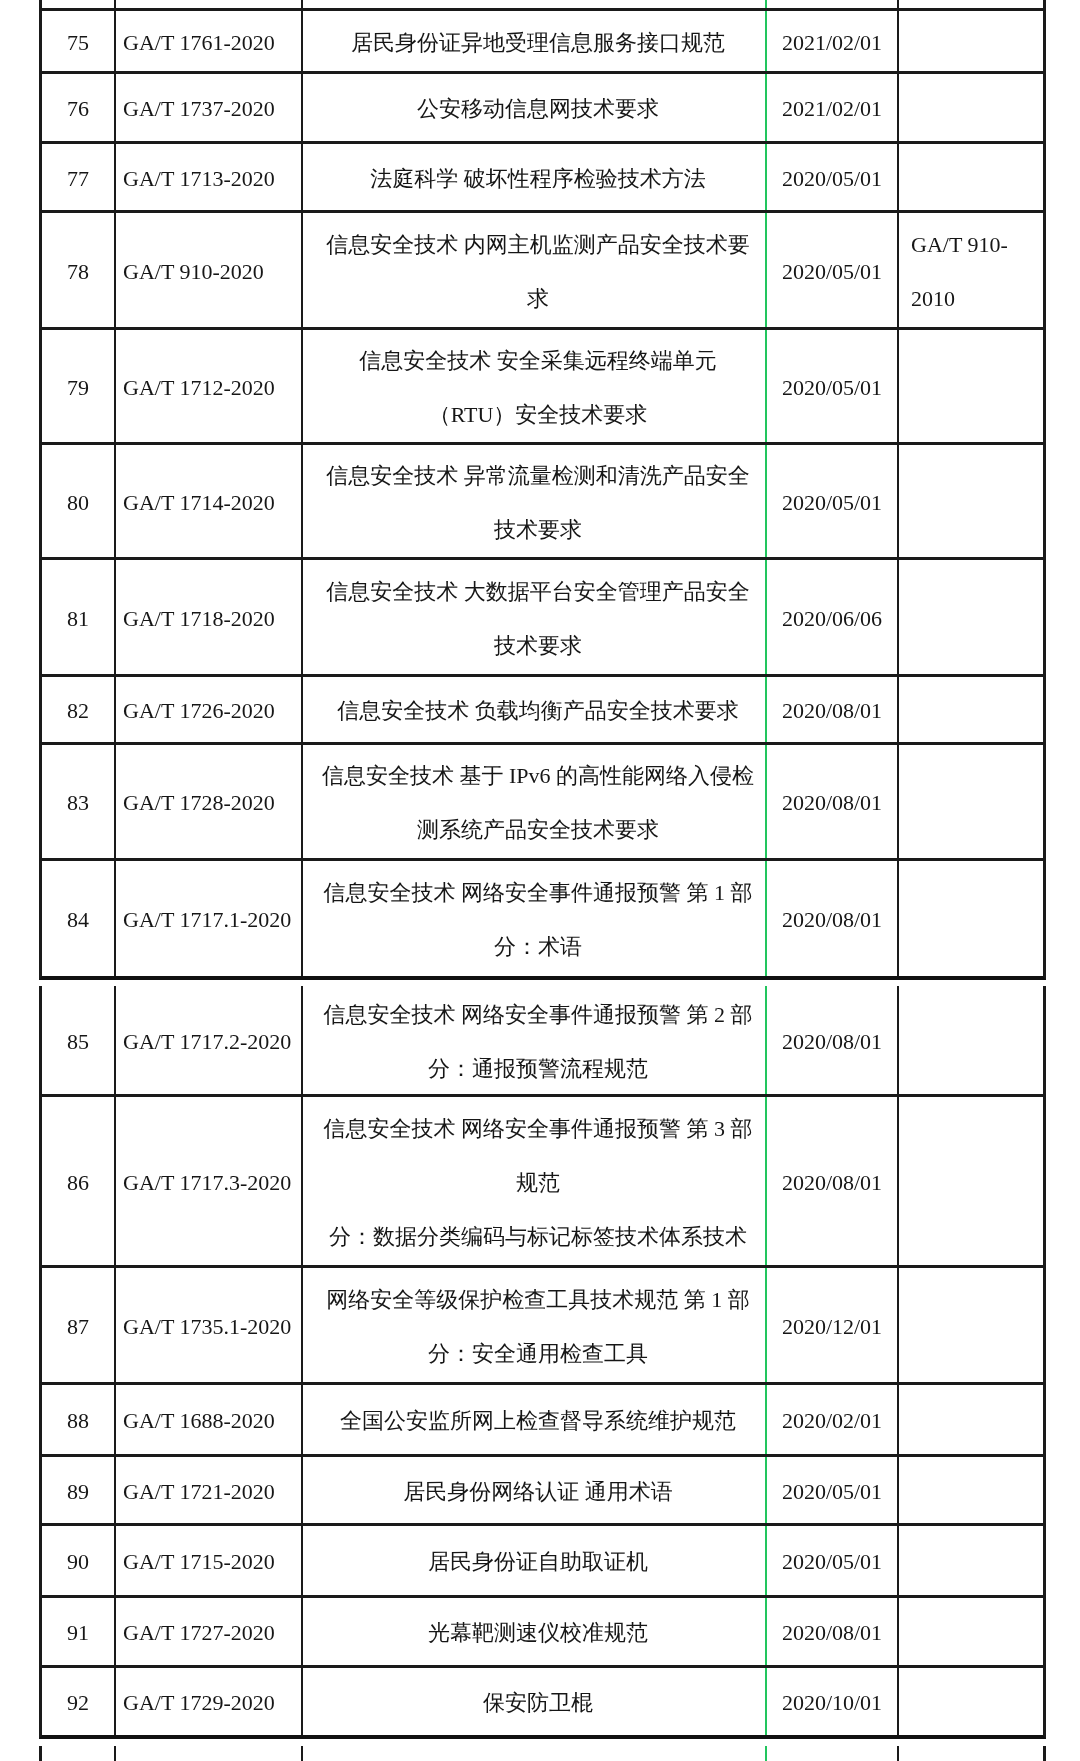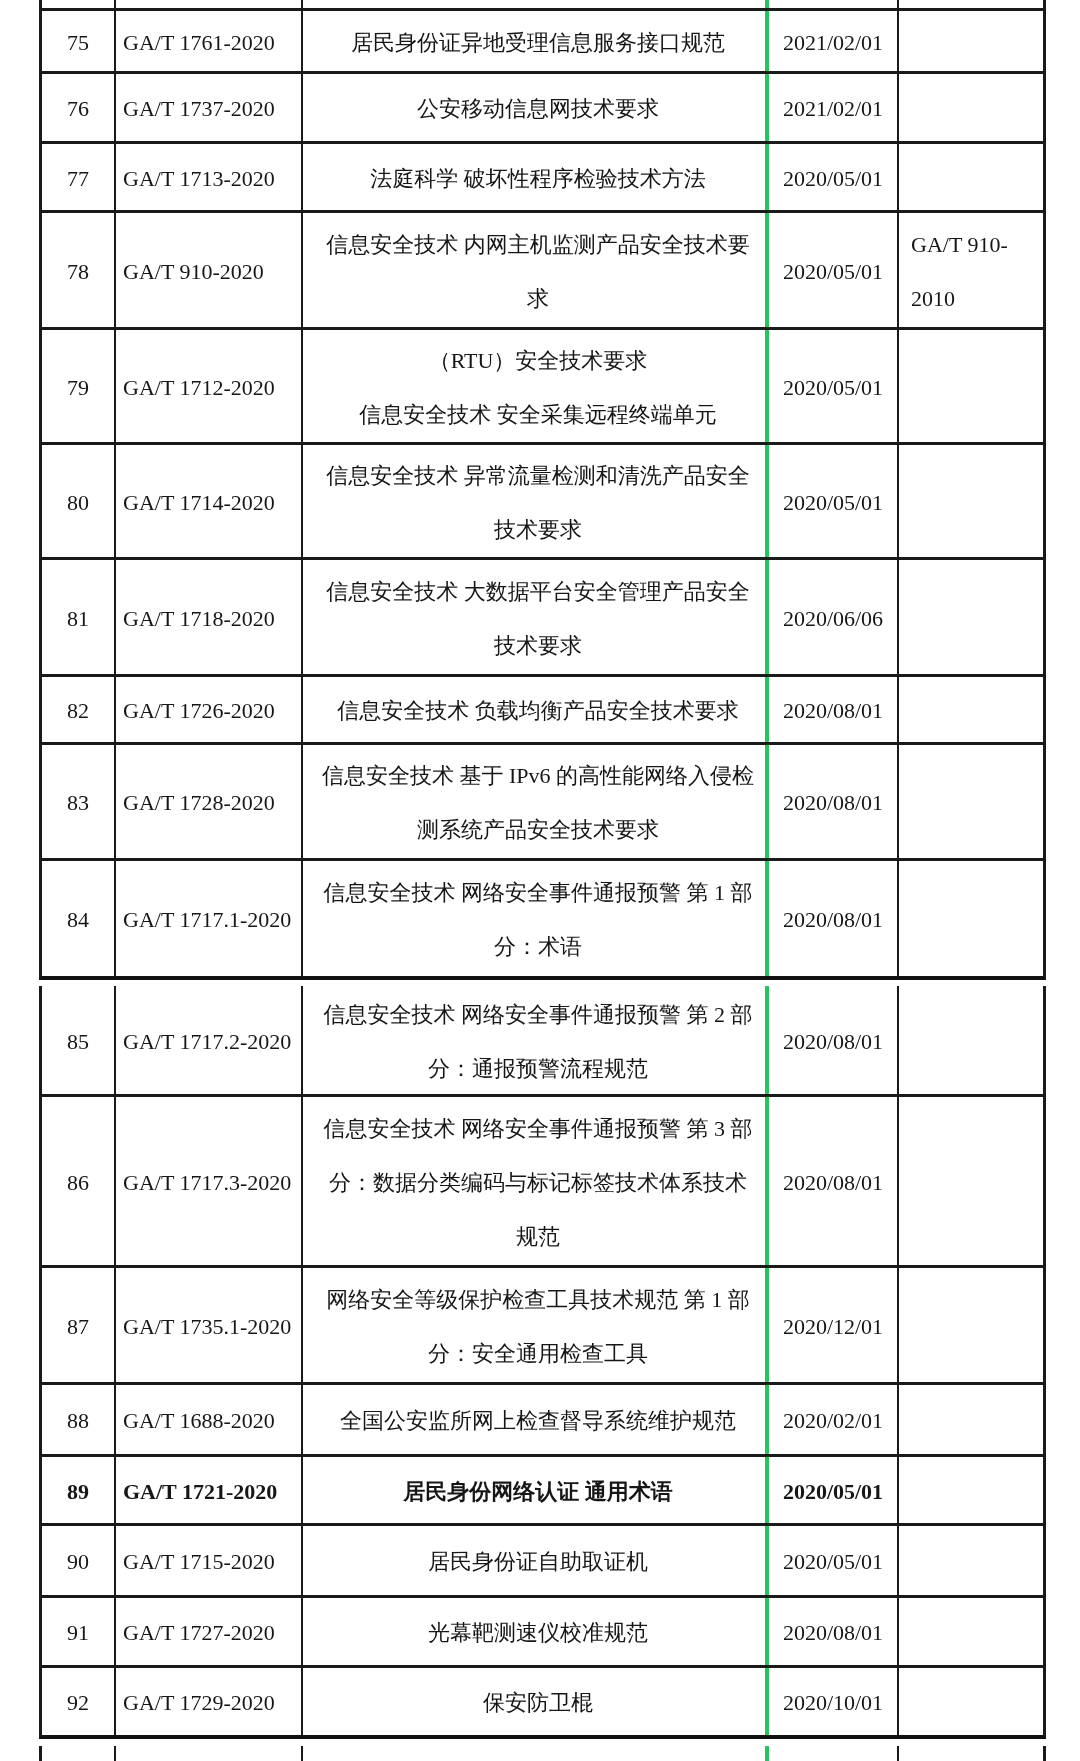--- a/index.html
+++ b/index.html
@@ -34,21 +34,21 @@
     box-sizing:border-box;
     display:flex;
     flex-direction:column;
     justify-content:center;
     padding-top:3px;
     overflow:hidden;
   }
   .c1{width:72px;align-items:center;}
   .c2{width:187px;border-left:2px solid #1a1a1a;padding-left:7px;}
   .c3{width:464px;border-left:2px solid #1a1a1a;padding-left:14px;padding-right:6px;align-items:center;}
-  .c4{width:132px;border-left:4px solid #22c55e;align-items:center;}
+  .c4{width:132px;border-left:2px solid #22c55e;align-items:center;}
   .c5{flex:1;border-left:2px solid #1a1a1a;padding-left:12px;}
   .line{display:block;line-height:54px;white-space:nowrap;}
 </style>
 </head>
 <body>
 
 <div class="tbl" id="section-a">
     <div class="row" style="height: 11px;">
     <div class="cell c1"></div>
     <div class="cell c2"></div>
@@ -121,22 +121,22 @@
       </div>
   </div>
     <div class="row" style="height: 115px;">
     <div class="cell c1">
         <span class="line">79</span>
       </div>
     <div class="cell c2">
         <span class="line">GA/T 1712-2020</span>
       </div>
     <div class="cell c3">
+        <span class="line">信息安全技术 安全采集远程终端单元</span>
         <span class="line">（RTU）安全技术要求</span>
-        <span class="line">信息安全技术 安全采集远程终端单元</span>
       </div>
     <div class="cell c4">
         <span class="line">2020/05/01</span>
       </div>
     <div class="cell c5"></div>
   </div>
     <div class="row" style="height: 115px;">
     <div class="cell c1">
         <span class="line">80</span>
       </div>
@@ -235,22 +235,22 @@
   </div>
     <div class="row" style="height: 171px;">
     <div class="cell c1">
         <span class="line">86</span>
       </div>
     <div class="cell c2">
         <span class="line">GA/T 1717.3-2020</span>
       </div>
     <div class="cell c3">
         <span class="line">信息安全技术 网络安全事件通报预警 第 3 部</span>
+        <span class="line">规范</span>
         <span class="line">分：数据分类编码与标记标签技术体系技术</span>
-        <span class="line">规范</span>
       </div>
     <div class="cell c4">
         <span class="line">2020/08/01</span>
       </div>
     <div class="cell c5"></div>
   </div>
     <div class="row" style="height: 117px;">
     <div class="cell c1">
         <span class="line">87</span>
       </div>
@@ -274,21 +274,21 @@
         <span class="line">GA/T 1688-2020</span>
       </div>
     <div class="cell c3">
         <span class="line">全国公安监所网上检查督导系统维护规范</span>
       </div>
     <div class="cell c4">
         <span class="line">2020/02/01</span>
       </div>
     <div class="cell c5"></div>
   </div>
-    <div class="row" style="height: 69px; font-weight: bold;">
+    <div class="row" style="height: 69px;">
     <div class="cell c1">
         <span class="line">89</span>
       </div>
     <div class="cell c2">
         <span class="line">GA/T 1721-2020</span>
       </div>
     <div class="cell c3">
         <span class="line">居民身份网络认证 通用术语</span>
       </div>
     <div class="cell c4">

